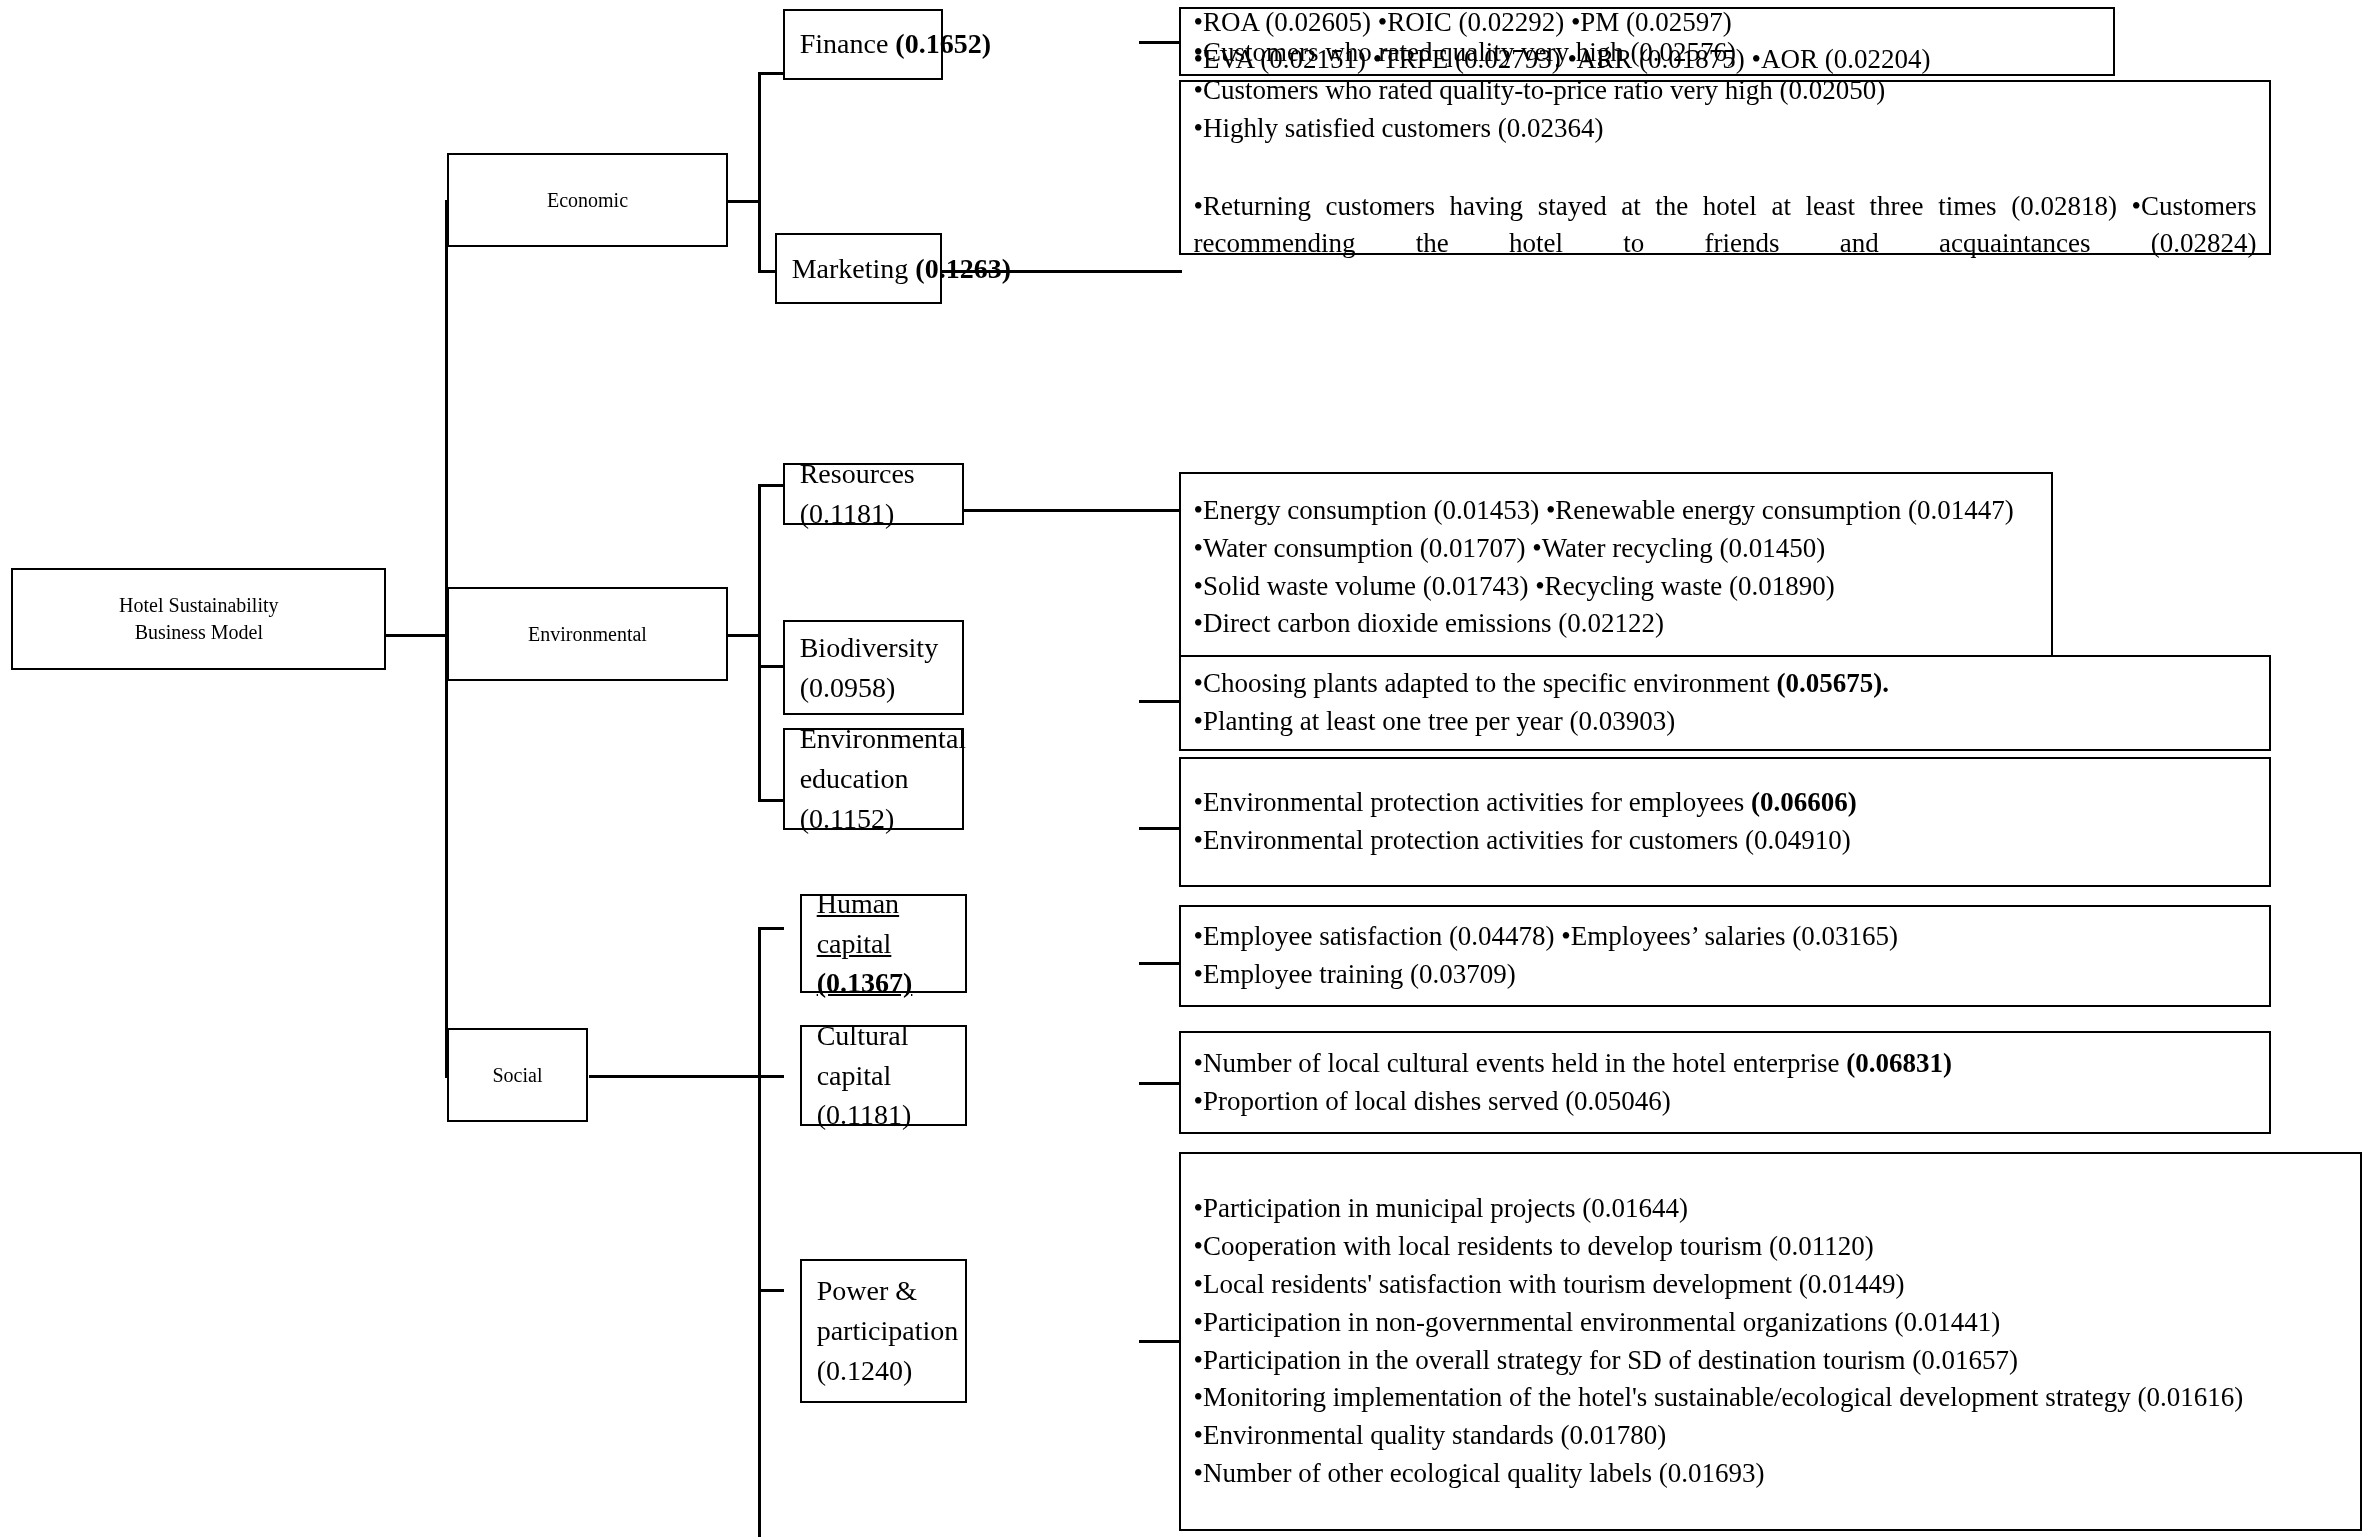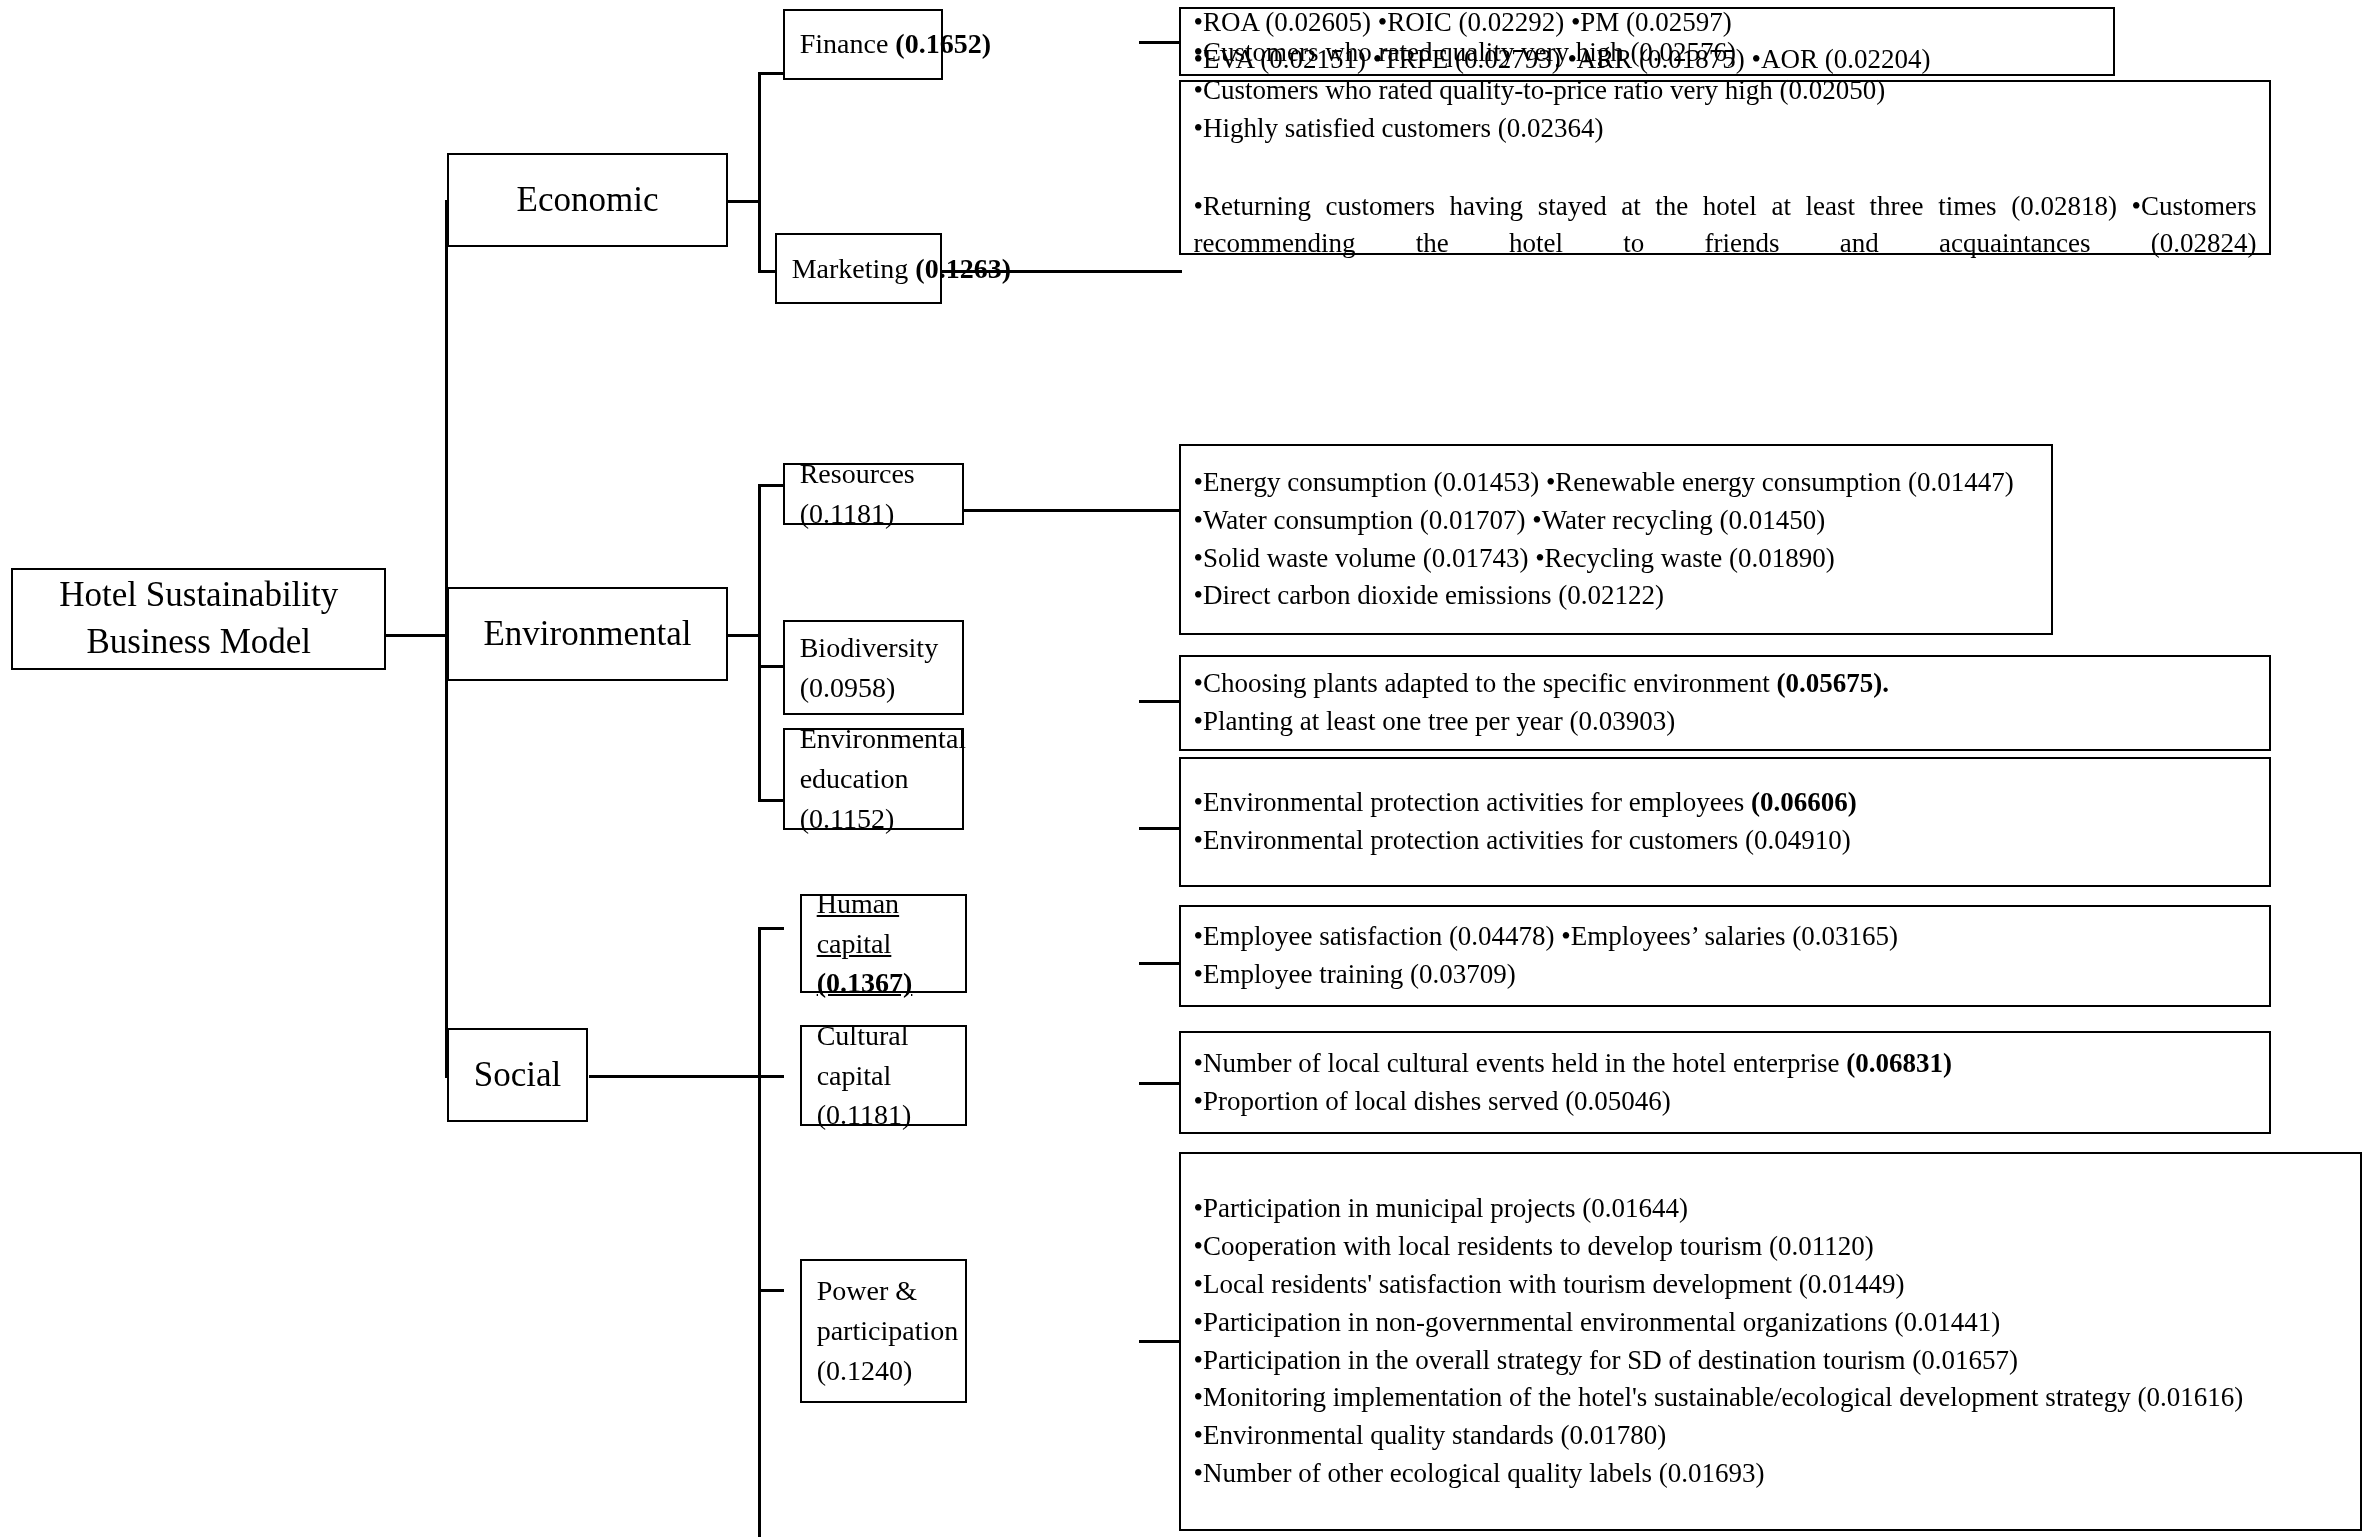--- a/index.html
+++ b/index.html
@@ -4,21 +4,21 @@
 <style>
   html,body{margin:0;padding:0;background:#ffffff;}
   body{font-family:"Liberation Serif","DejaVu Serif",serif;color:#000;}
   #canvas{position:relative;width:2377px;height:1538px;background:#fff;overflow:hidden;}
 
   .box{position:absolute;box-sizing:border-box;border:2.3px solid #000;background:#fff;}
   .box .txt{display:block;width:100%;}
 
   
   .crit{display:flex;align-items:center;justify-content:center;text-align:center;
-        font-size:35px;line-height:1.34;padding:3.4px 5.7px;}
+        font-size:20px;line-height:1.34;padding:3.4px 5.7px;}
 
   
   .sub{display:flex;align-items:center;justify-content:flex-start;text-align:left;
        font-size:28px;line-height:1.42;padding:3.4px 14.7px;}
   .sub.ctr{align-items:center;}
 
   
   .ind{font-size:27px;line-height:1.40;padding:8px 12.5px 8px 12.5px;
        display:flex;flex-direction:column;justify-content:center;text-align:left;}
   .ind p{margin:0;padding:0;text-indent:0;}
@@ -128,21 +128,21 @@
     <p>•EVA (0.02151) •TRPE  (0.02793) •ARR (0.01875) •AOR (0.02204)</p>
   </div>
 
   <div class="box ind" style="left:1179px;top:80px;width:1092px;height:175px;">
     <p>•Customers who rated quality very high (0.02576)</p>
     <p>•Customers who rated quality-to-price ratio very high (0.02050)</p>
     <p>•Highly satisfied customers (0.02364)</p>
     <p class="just">•Returning customers having stayed at the hotel at least three times (0.02818)  •Customers recommending the hotel to friends and acquaintances (0.02824)</p>
   </div>
 
-  <div class="box ind" style="left:1179px;top:444px;width:874px;height:191px;">
+  <div class="box ind" style="left:1179px;top:472px;width:874px;height:191px;">
     <p>•Energy consumption (0.01453) •Renewable energy consumption (0.01447) •Water consumption (0.01707) •Water recycling (0.01450)</p>
     <p>•Solid waste volume (0.01743) •Recycling  waste (0.01890)</p>
     <p>•Direct carbon dioxide emissions (0.02122)</p>
   </div>
 
   <div class="box ind" style="left:1179px;top:655px;width:1092px;height:96px;">
     <p>•Choosing plants adapted to the specific environment <b>(0.05675).</b></p>
     <p>•Planting at least one tree per year (0.03903)</p>
   </div>
 

